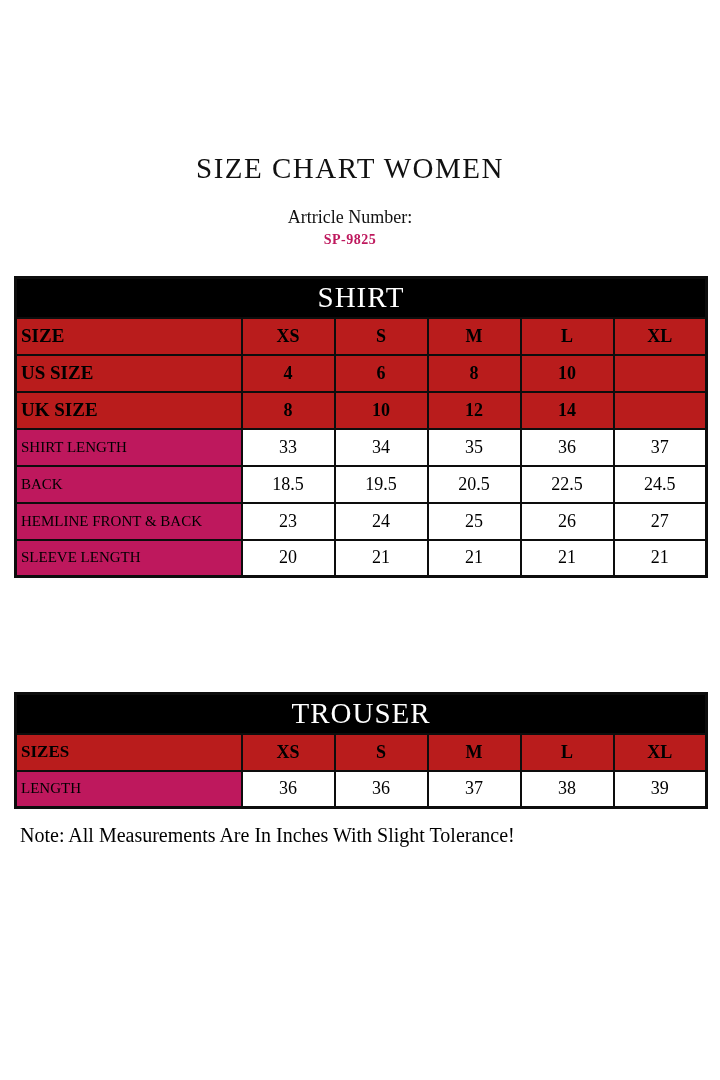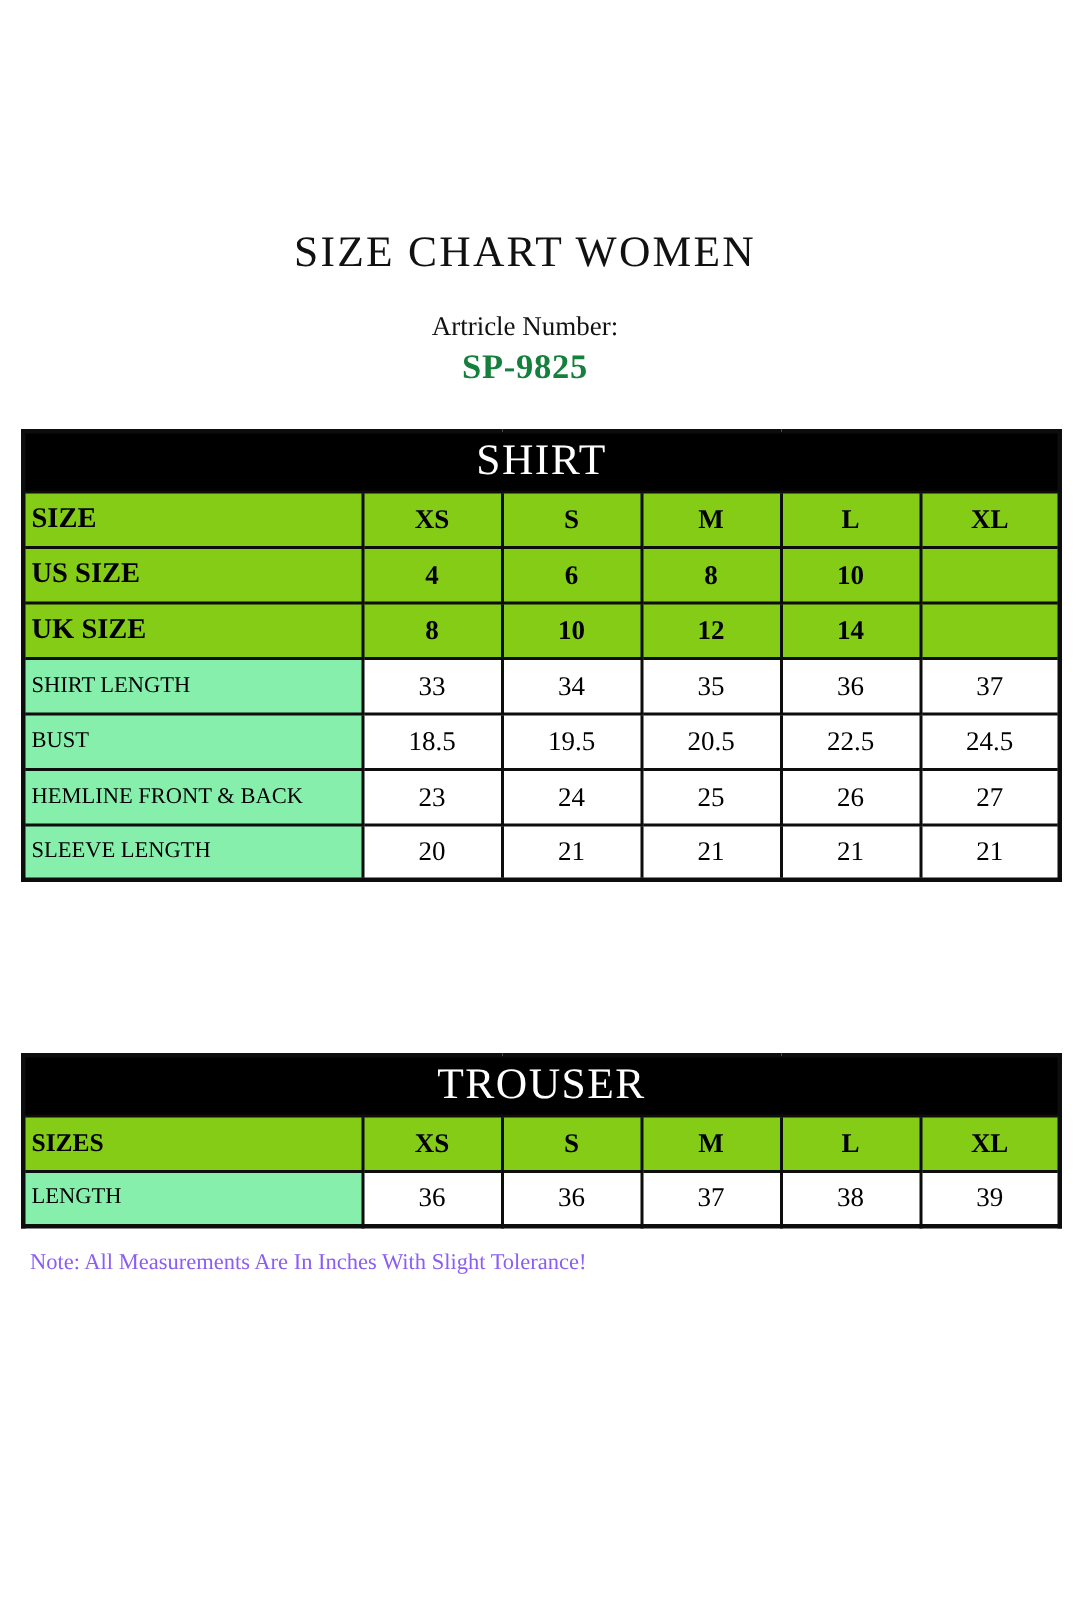--- a/index.html
+++ b/index.html
@@ -22,24 +22,24 @@
   }
   .article-label {
     margin-top: 22px;
     text-align: center;
     font-size: 18px;
     color: #111111;
   }
   .article-number {
     margin-top: 4px;
     text-align: center;
-    font-size: 23px;
+    font-size: 14px;
     font-weight: 700;
     letter-spacing: 0.5px;
-    color: #15803d;
+    color: #be185d;
   }
 
   table.size-table {
     border-collapse: collapse;
     table-layout: fixed;
     width: 692px;
     margin-left: 14px;
     border: 3px solid #0d0d0d;
   }
   table.size-table col.c-label { width: 226px; }
@@ -58,35 +58,35 @@
     letter-spacing: 1px;
     border: 2px solid #0d0d0d;
   }
   td {
     border: 2px solid #0d0d0d;
     height: 37px;
     vertical-align: middle;
     font-size: 18px;
   }
   td.label-cell {
-    background: #86efac;
+    background: #be185d;
     text-align: left;
     padding-left: 4px;
   }
-  tr.size-row td { background: #84cc16; font-weight: 700; }
+  tr.size-row td { background: #b91c1c; font-weight: 700; }
   tr.size-row td.label-cell { font-size: 19px; }
   tr.size-row.label-regular td.label-cell { font-weight: 700; font-size: 17px; }
   tr.measure-row td.label-cell { font-weight: 400; font-size: 15px; }
   tr.measure-row td.value-cell { background: #ffffff; font-weight: 400; }
   td.value-cell { text-align: center; }
 
   .note {
     margin: 15px 0 2px 20px;
-    font-size: 15px;
-    color: #8b5cf6;
+    font-size: 20px;
+    color: #000000;
   }
 </style>
 </head>
 <body>
 
 <div class="page">
 
   <div class="doc-title">SIZE CHART WOMEN</div>
   <div class="article-label">Artricle Number:</div>
   <div class="article-number">SP-9825</div>
@@ -130,21 +130,21 @@
       </tr>
       <tr class="measure-row">
         <td class="label-cell">SHIRT LENGTH</td>
         <td class="value-cell">33</td>
         <td class="value-cell">34</td>
         <td class="value-cell">35</td>
         <td class="value-cell">36</td>
         <td class="value-cell">37</td>
       </tr>
       <tr class="measure-row">
-        <td class="label-cell">BUST</td>
+        <td class="label-cell">BACK</td>
         <td class="value-cell">18.5</td>
         <td class="value-cell">19.5</td>
         <td class="value-cell">20.5</td>
         <td class="value-cell">22.5</td>
         <td class="value-cell">24.5</td>
       </tr>
       <tr class="measure-row">
         <td class="label-cell">HEMLINE FRONT &amp; BACK</td>
         <td class="value-cell">23</td>
         <td class="value-cell">24</td>

